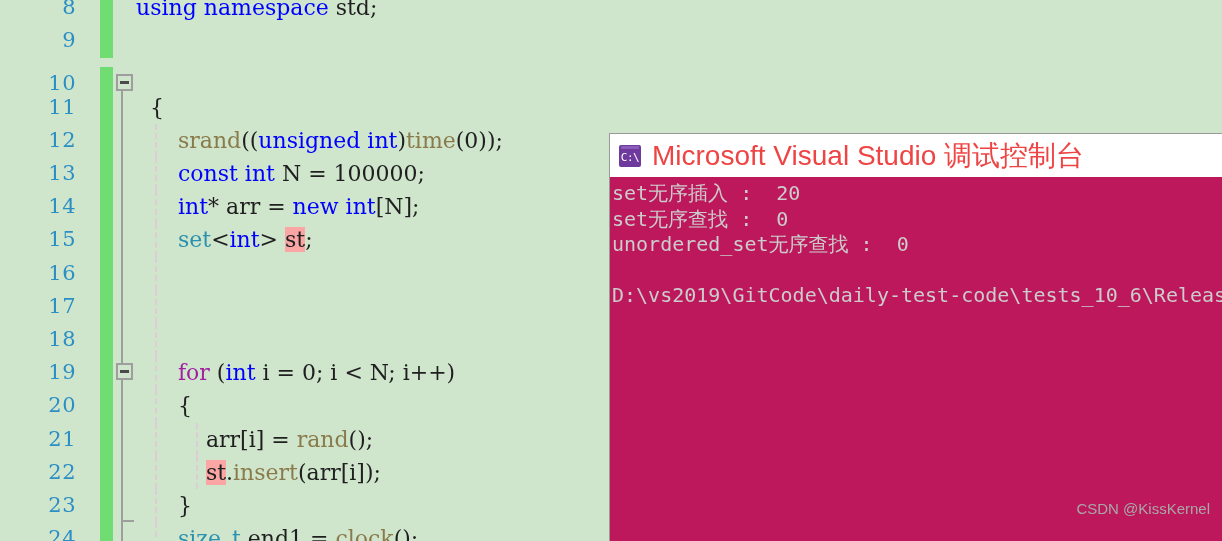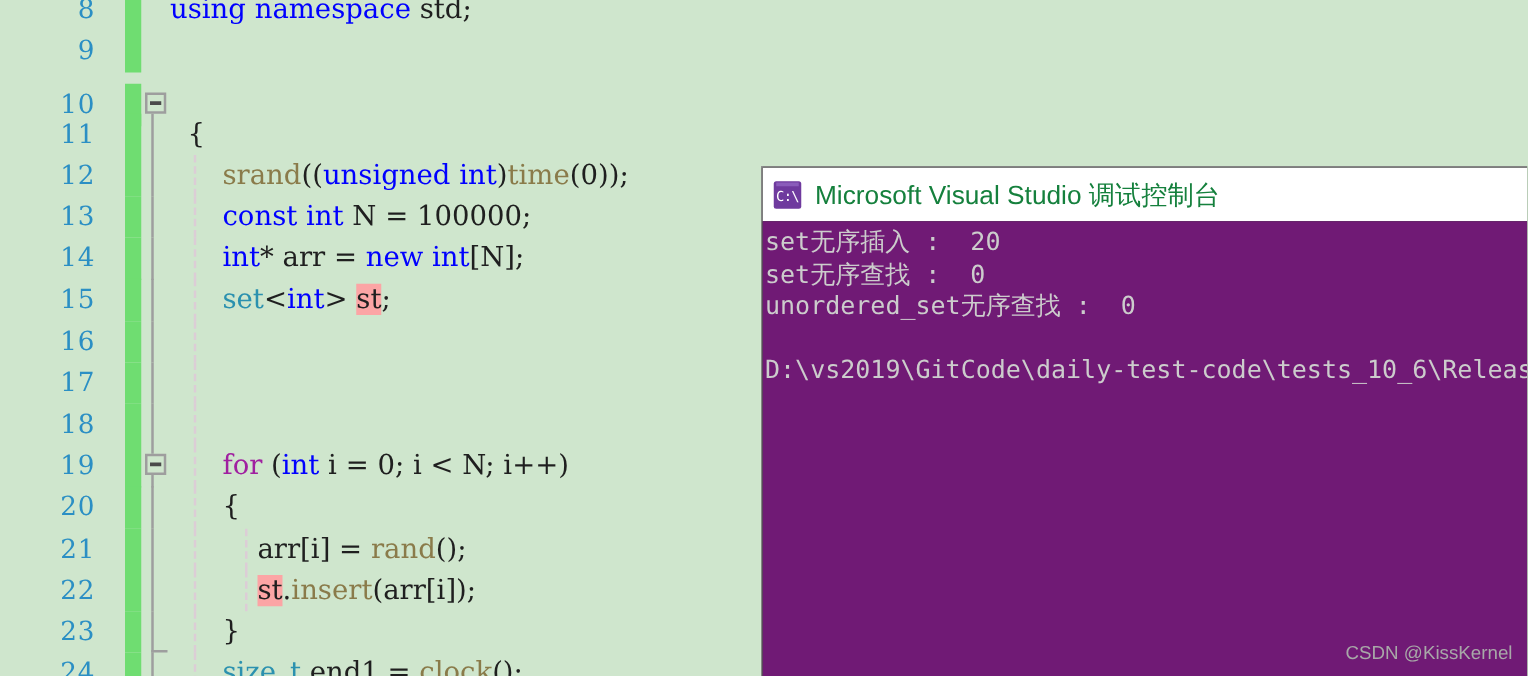--- a/index.html
+++ b/index.html
@@ -156,49 +156,49 @@
   #console-icon .glyph {
     color: #ffffff;
     font-size: 11px;
     font-family: "DejaVu Sans Mono", "Liberation Mono", monospace;
     line-height: 1;
     margin-top: 3px;
     letter-spacing: -0.5px;
   }
   #console-title {
     font-family: "Liberation Sans", sans-serif;
-    font-size: 21px;
-    color: #15803d;
+    font-size: 28px;
+    color: #ef4444;
     white-space: nowrap;
   }
   #console-body {
     position: absolute;
     left: 0;
     top: 43px;
     width: 613px;
     height: 365px;
-    background: #701a75;
+    background: #be185d;
     padding: 4px 0 4px 2px;
     box-sizing: border-box;
     overflow: hidden;
   }
   .con-line {
     color: #cccccc;
     font-family: "DejaVu Sans Mono", "Liberation Mono", monospace;
     font-size: 20px;
     line-height: 25.5px;
     white-space: pre;
     height: 25.5px;
   }
   .con-blank { height: 25.5px; }
 
   #watermark {
     position: absolute;
     right: 12px;
-    bottom: 10px;
+    bottom: 24px;
     color: #a8a8a8;
     font-family: "Liberation Sans", sans-serif;
     font-size: 15px;
     white-space: nowrap;
   }
 </style>
 </head>
 <body>
 
 <div id="screen">

